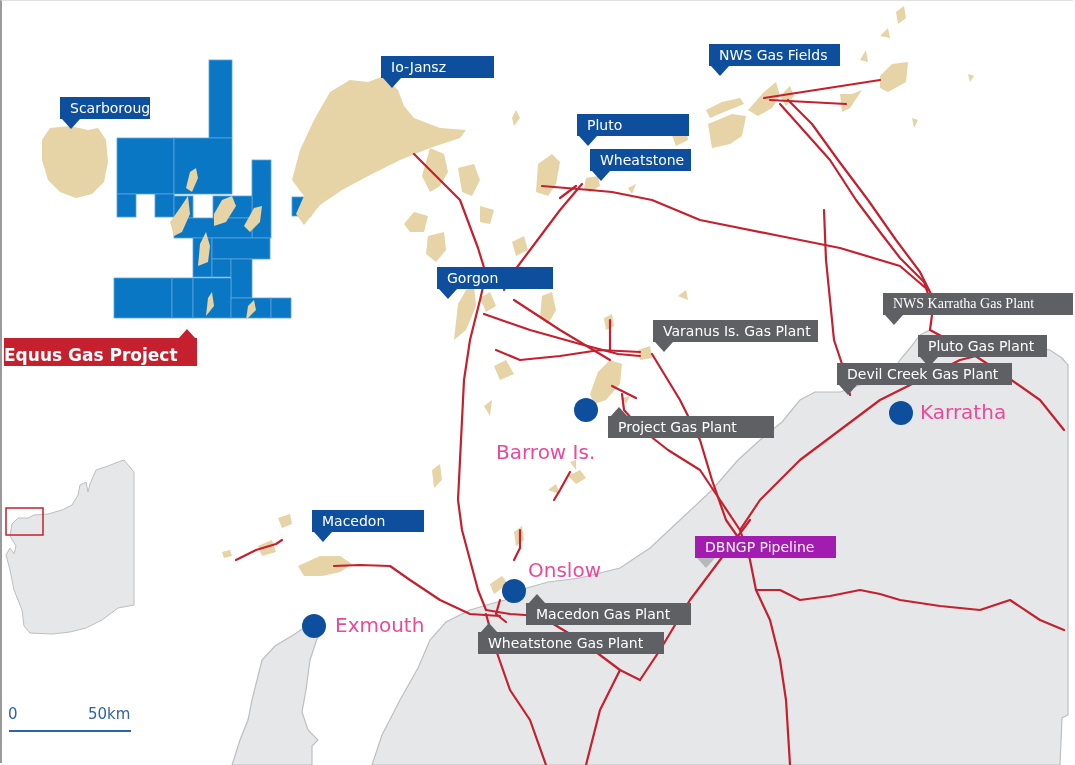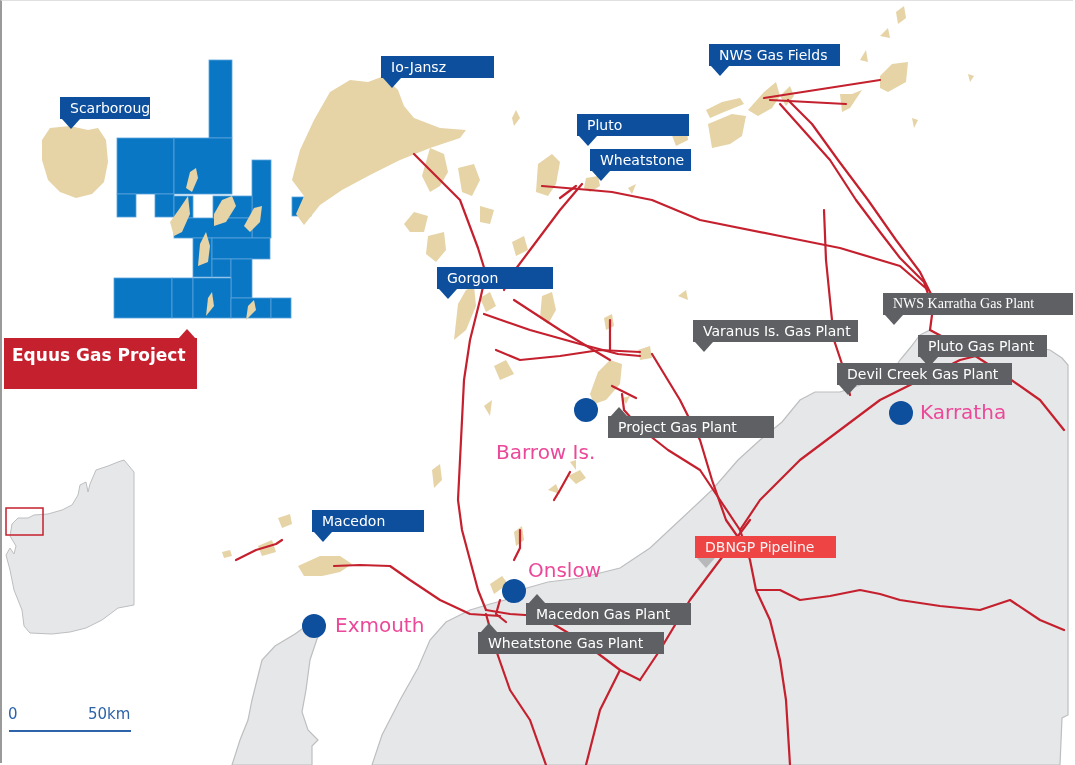--- a/index.html
+++ b/index.html
@@ -2,22 +2,22 @@
 <html><head>
 <meta charset="utf-8">
 <style>
   html,body{margin:0;padding:0;background:#fff;}
   body{width:1075px;height:765px;position:relative;overflow:hidden;font-family:"DejaVu Sans","Liberation Sans",sans-serif;}
   #frame{position:absolute;left:0;top:0;width:1073px;height:763px;border-left:2px solid #9a9a9a;border-top:1px solid #e0e0e0;box-sizing:border-box;}
   svg#map{position:absolute;left:0;top:0;}
   .lbl{position:absolute;height:22px;line-height:22px;font-size:14px;color:#fff;padding:0 10px;box-sizing:border-box;white-space:nowrap;}
   .lbl.field{background:#0e4f9d;}
   .lbl.plant{background:#5e6063;}
-  .lbl.pipe{background:#ef4444;color:#f4f4f4;}
-  .lbl.project{background:#c4202e;font-weight:bold;font-size:17px;height:51px;line-height:34px;padding:0 8px;}
+  .lbl.pipe{background:#a21caf;color:#f4f4f4;}
+  .lbl.project{background:#c4202e;font-weight:bold;font-size:17px;height:28px;line-height:34px;padding:0 0;}
   .lbl .tip{position:absolute;width:0;height:0;}
   .lbl .tip.down{top:22px;border-left:9px solid transparent;border-right:9px solid transparent;}
   .lbl .tip.up{top:-9px;border-left:9px solid transparent;border-right:9px solid transparent;}
   .lbl.field .tip.down{border-top:10px solid #0e4f9d;}
   .lbl.plant .tip.down{border-top:10px solid #5e6063;}
   .lbl.plant .tip.up{border-bottom:10px solid #5e6063;}
   .lbl.pipe .tip.down{border-top:10px solid #b7b8ba;}
   .lbl.project .tip.up{border-bottom:10px solid #c4202e;}
   .town{position:absolute;font-size:20px;color:#ec4899;white-space:nowrap;}
   .scale{position:absolute;font-size:15px;color:#2d63a8;}
@@ -206,21 +206,21 @@
 </div>
 
 <div class="lbl plant" style="left:883px;top:293px;width:190px;font-family:Liberation Serif, serif;">
   <span>NWS Karratha Gas Plant</span>
   <span class="tip down" style="left:2px;"></span>
 </div>
 <div class="lbl plant" style="left:918px;top:335px;width:129px;">
   <span>Pluto Gas Plant</span>
   <span class="tip down" style="left:2px;"></span>
 </div>
-<div class="lbl plant" style="left:693px;top:320px;width:165px;">
+<div class="lbl plant" style="left:653px;top:320px;width:165px;">
   <span>Varanus Is. Gas Plant</span>
   <span class="tip down" style="left:2px;"></span>
 </div>
 <div class="lbl plant" style="left:837px;top:363px;width:175px;">
   <span>Devil Creek Gas Plant</span>
   <span class="tip down" style="left:2px;"></span>
 </div>
 <div class="lbl plant" style="left:608px;top:416px;width:166px;">
   <span>Project Gas Plant</span>
   <span class="tip up" style="left:2px;"></span>

